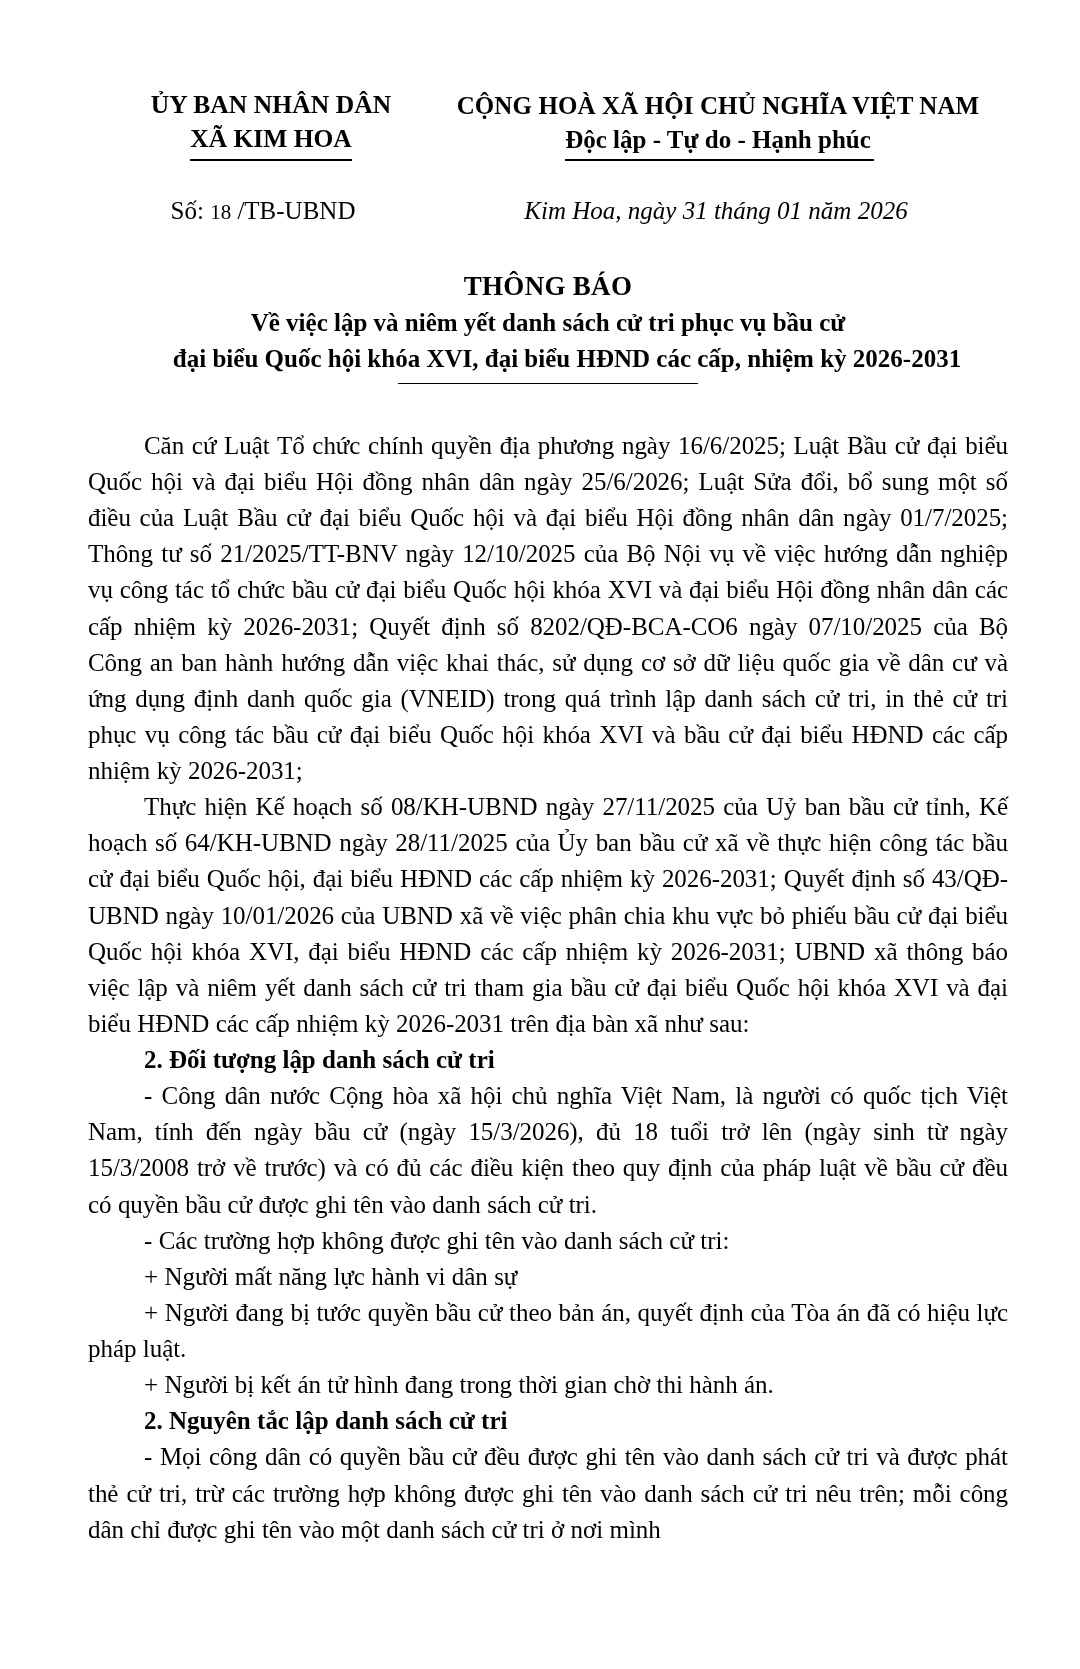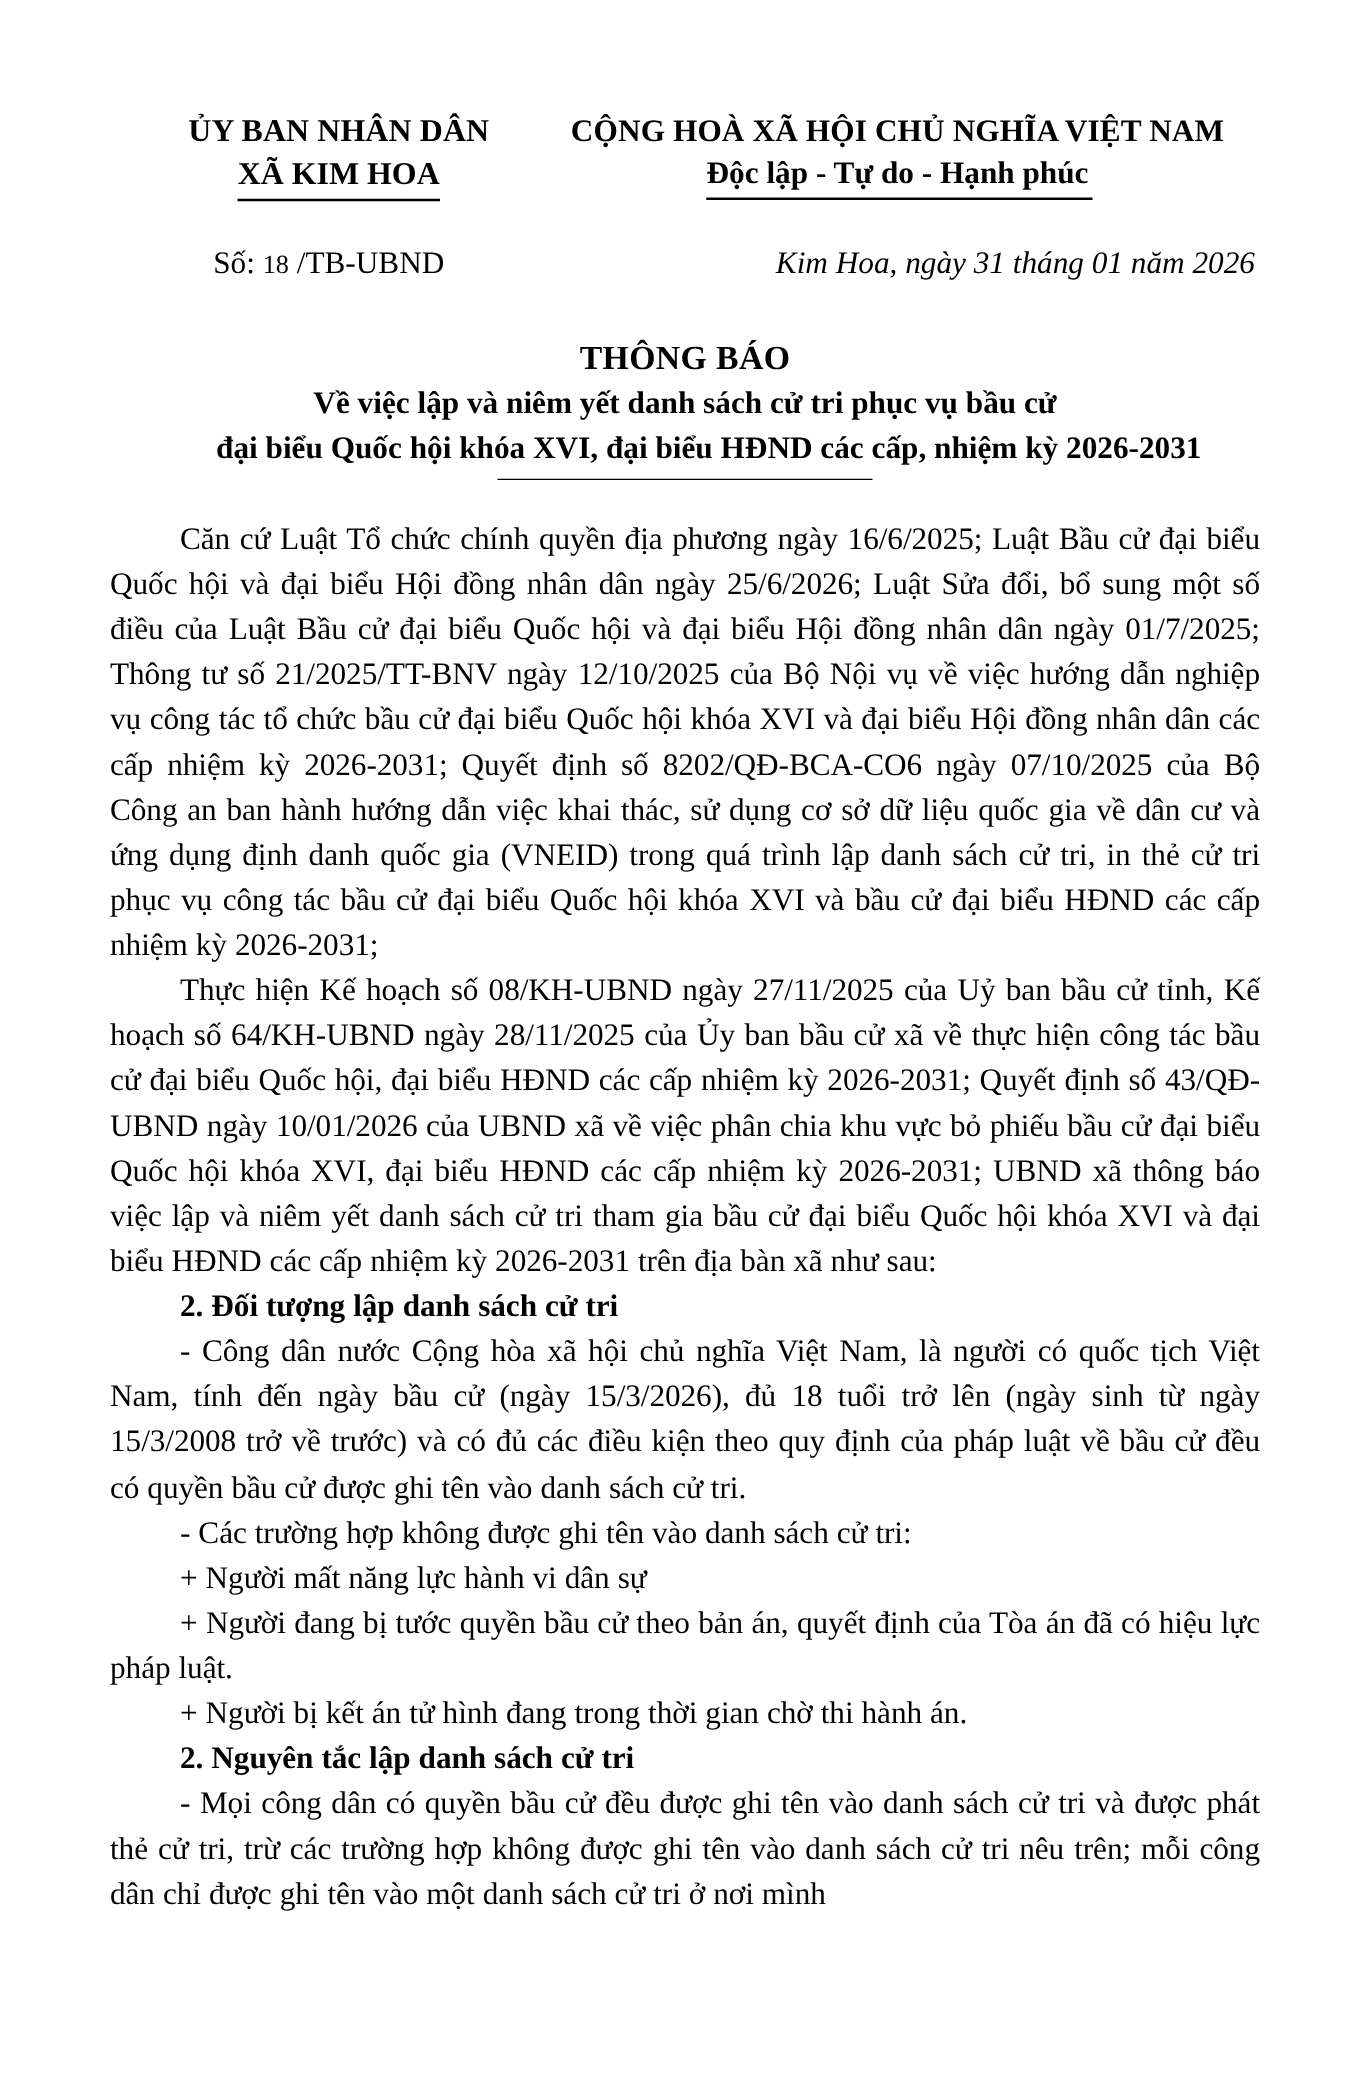--- a/index.html
+++ b/index.html
@@ -19,21 +19,21 @@
     position: relative;
     width: 1080px;
     height: 1669px;
     box-sizing: border-box;
     padding: 88px 72px 0 88px;
   }
 
   
   .doc-header {
     display: flex;
-    align-items: center;
+    align-items: flex-end;
     width: 100%;
   }
   .header-left {
     width: 330px;
     text-align: center;
     flex: 0 0 auto;
     padding-left: 18px;
   }
   .header-right {
     flex: 1 1 auto;
@@ -83,21 +83,21 @@
     flex: 0 0 auto;
     text-align: center;
     font-size: 25px;
     padding-left: 10px;
   }
   .doc-number .num {
     font-size: 21px;
   }
   .doc-place-date {
     flex: 1 1 auto;
-    text-align: right;
+    text-align: center;
     font-style: italic;
     font-size: 25px;
     padding-right: 4px;
     white-space: nowrap;
   }
 
   
   .title-block {
     text-align: center;
     margin-top: 44px;
@@ -121,21 +121,21 @@
     margin-left: 38px;
   }
   .title-rule {
     width: 300px;
     border-bottom: 1.6px solid #000;
     margin: 2px auto 0 auto;
   }
 
   
   .body-block {
-    margin-top: 30px;
+    margin-top: 44px;
     font-size: 25px;
     line-height: 1.445;
     text-align: justify;
     text-justify: inter-word;
     letter-spacing: -.05px;
     word-spacing: .2px;
   }
   .body-block p {
     margin: 0;
     text-indent: 56px;

